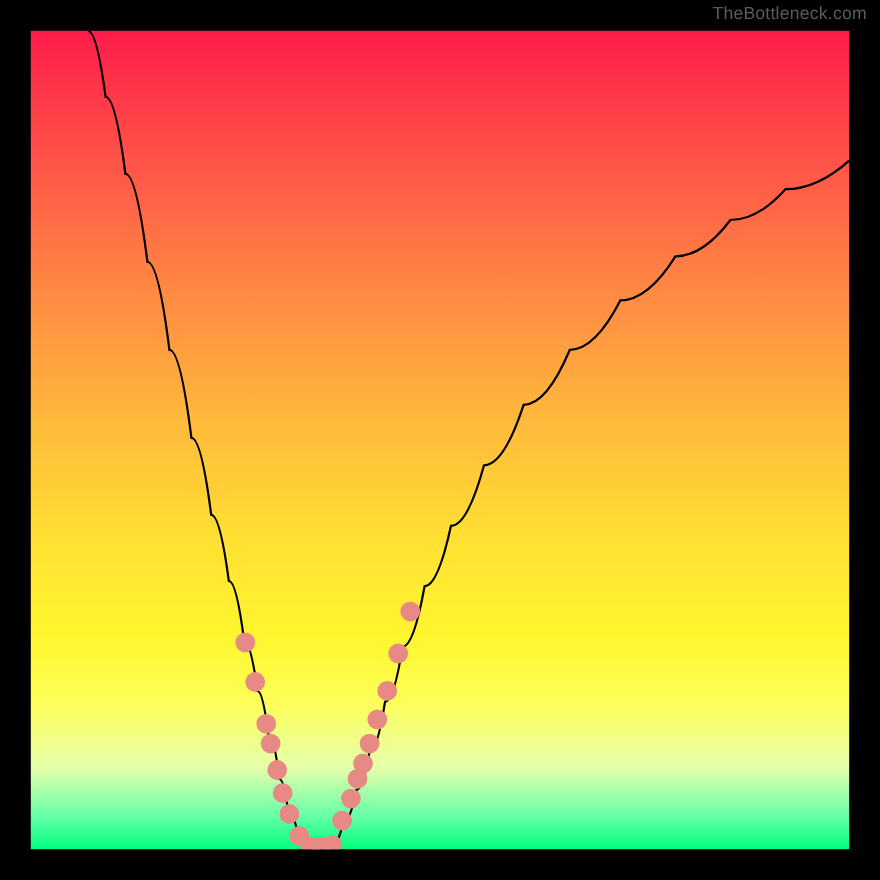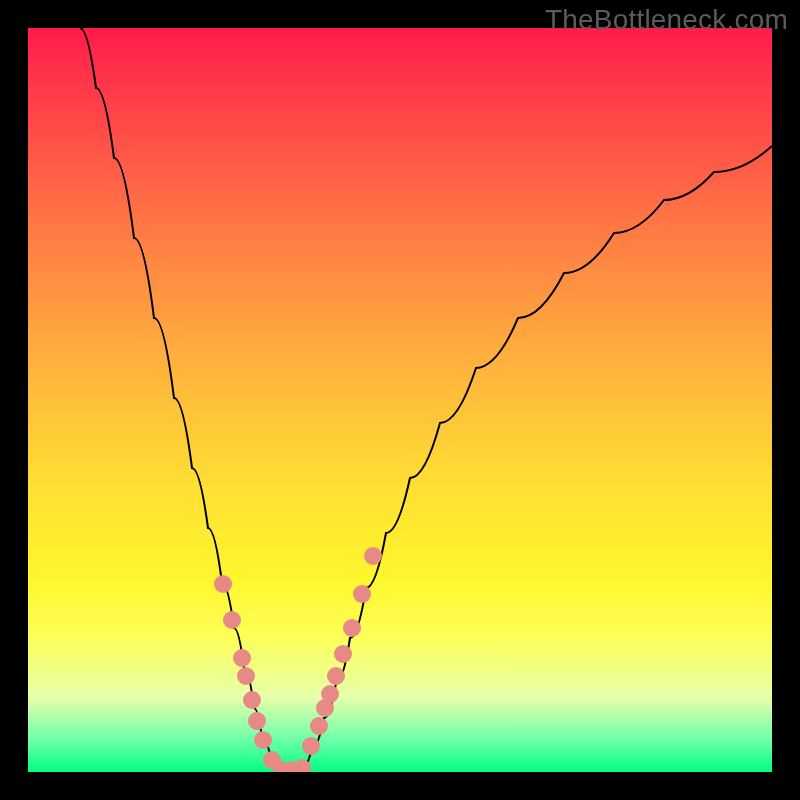--- a/index.html
+++ b/index.html
@@ -27,21 +27,21 @@
       #fff62e 74%,
       #fdff59 82%,
       #e6ffab 90%,
       #66ffa8 96%,
       #00ff7e 100%);
   }
   .watermark {
     position: absolute;
     top: 4px;
     right: 12px;
-    font-size: 28px;
+    font-size: 16px;
     color: #5c5c5c;
     font-weight: 500;
     letter-spacing: 0.2px;
     user-select: none;
   }
   svg.plot {
     position: absolute;
     left: 0;
     top: 0;
   }

